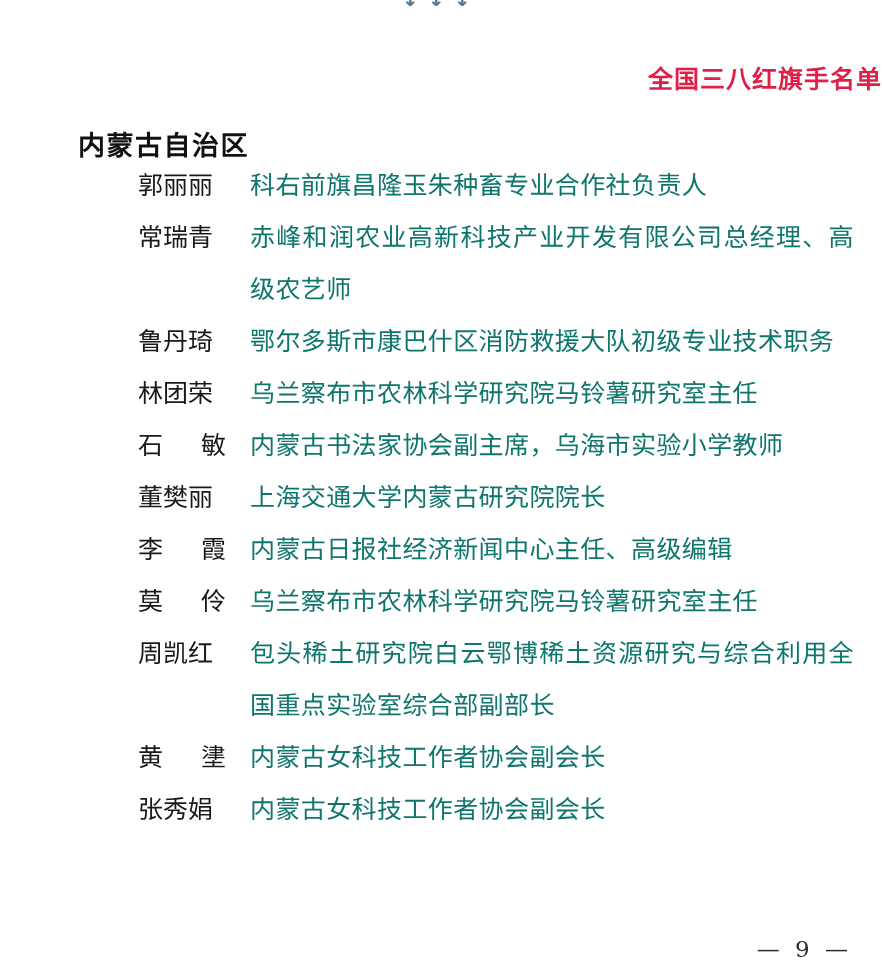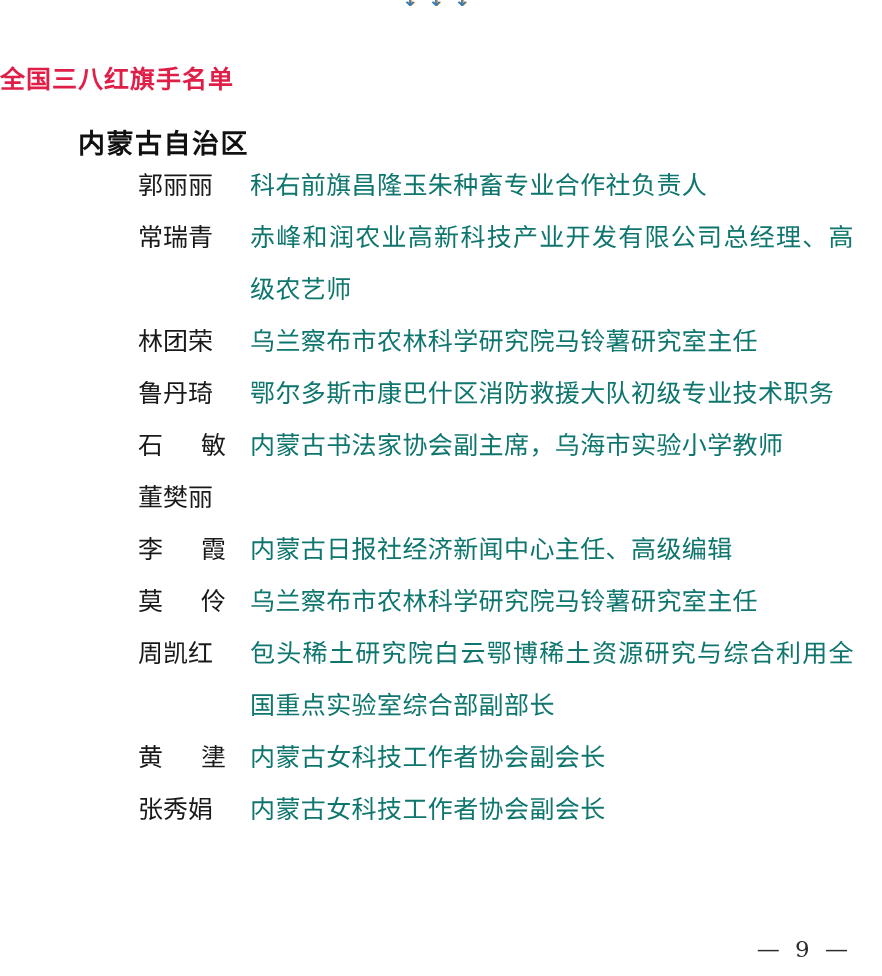--- a/index.html
+++ b/index.html
@@ -36,35 +36,35 @@
     color: #2b7fc4;
     text-shadow: 1px 0 0 #e08020;
   }
 
   
   .doc-title {
     position: absolute;
     top: 48px;
     left: 0;
     width: 882px;
-    text-align: left;
+    text-align: right;
     font-family: "DejaVu Sans", "Liberation Sans", sans-serif;
     font-weight: bold;
     font-size: 25px;
     letter-spacing: 1px;
     color: #e01f49;
     line-height: 1.2;
   }
 
   
   .region-heading {
     position: absolute;
     top: 108px;
     left: 78px;
-    font-family: Liberation Mono, monospace;
+    font-family: Liberation Sans, sans-serif;
     font-weight: bold;
     font-size: 27px;
     letter-spacing: 1.5px;
     color: #111111;
     line-height: 1.25;
   }
 
   
   .entry-list {
     position: absolute;
@@ -131,36 +131,37 @@
 <div class="entry-list">
     <div class="entry">
       <div class="entry-name">郭丽丽</div>
       <div class="entry-desc">科右前旗昌隆玉朱种畜专业合作社负责人</div>
     </div>
     <div class="entry">
       <div class="entry-name">常瑞青</div>
       <div class="entry-desc">赤峰和润农业高新科技产业开发有限公司总经理、高级农艺师</div>
     </div>
     <div class="entry">
+      <div class="entry-name">鲁丹琦</div>
+      <div class="entry-desc">鄂尔多斯市康巴什区消防救援大队初级专业技术职务</div>
+    </div>
+    <div class="entry">
       <div class="entry-name">林团荣</div>
       <div class="entry-desc">乌兰察布市农林科学研究院马铃薯研究室主任</div>
-    </div>
-    <div class="entry">
-      <div class="entry-name">鲁丹琦</div>
-      <div class="entry-desc">鄂尔多斯市康巴什区消防救援大队初级专业技术职务</div>
     </div>
     <div class="entry">
       <div class="entry-name spread">
         <span>石</span>
         <span>敏</span>
       </div>
       <div class="entry-desc">内蒙古书法家协会副主席，乌海市实验小学教师</div>
     </div>
     <div class="entry">
       <div class="entry-name">董樊丽</div>
+      <div class="entry-desc">上海交通大学内蒙古研究院院长</div>
     </div>
     <div class="entry">
       <div class="entry-name spread">
         <span>李</span>
         <span>霞</span>
       </div>
       <div class="entry-desc">内蒙古日报社经济新闻中心主任、高级编辑</div>
     </div>
     <div class="entry">
       <div class="entry-name spread">

